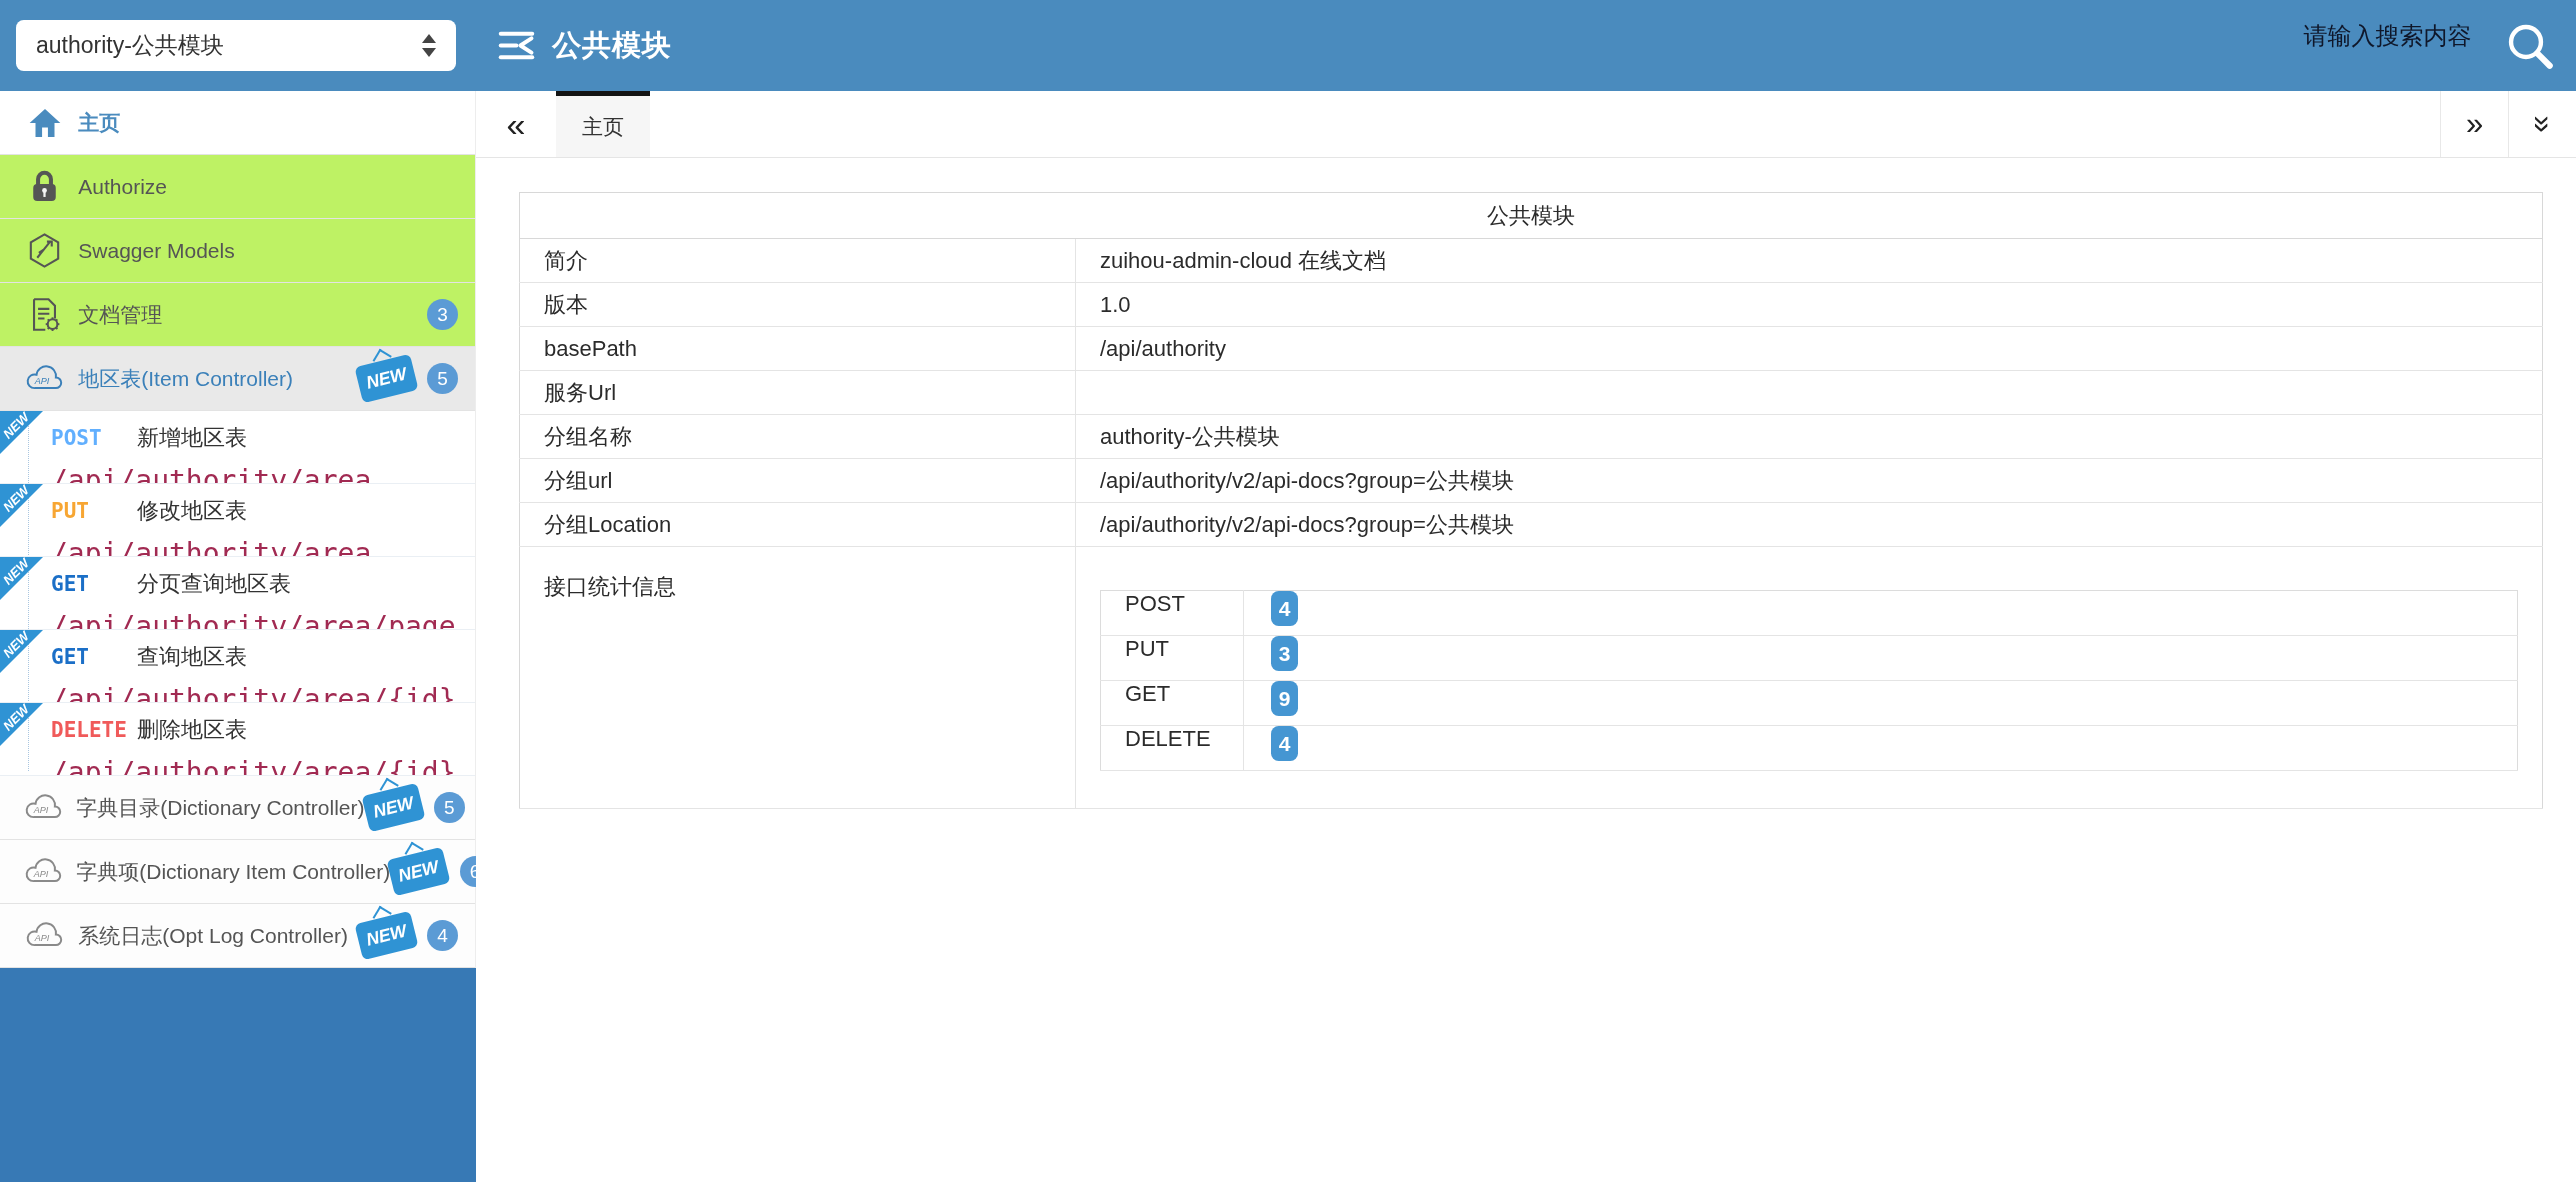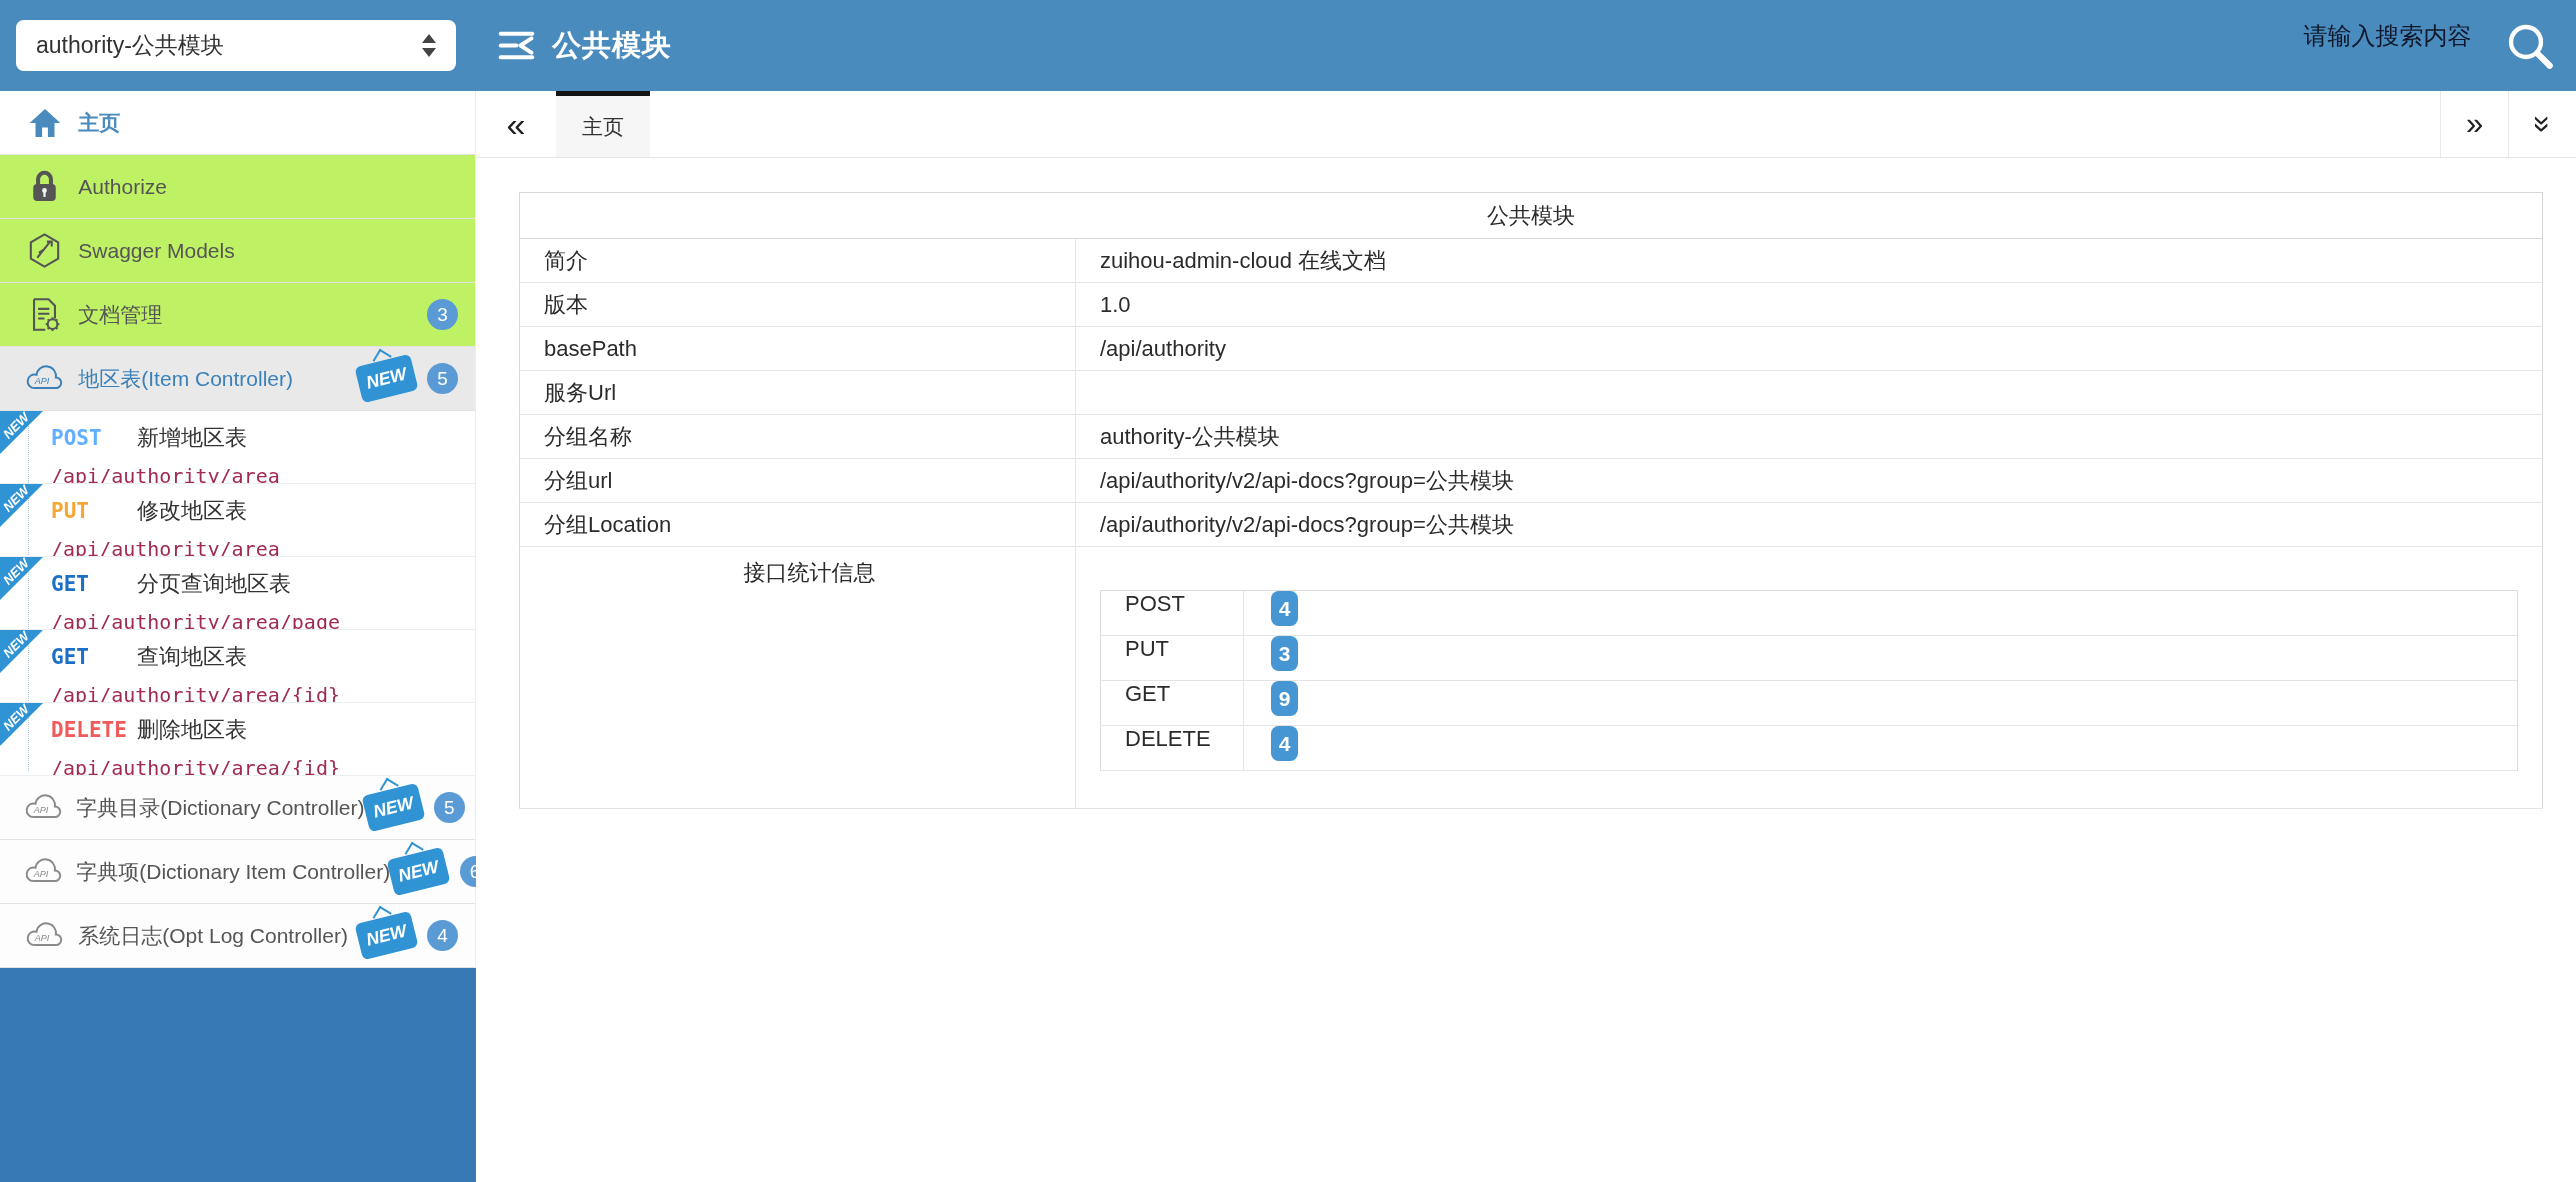--- a/index.html
+++ b/index.html
@@ -118,21 +118,21 @@
     font-weight: bold; font-size: 21px;
   }
   .m-post { color: #61affe; }
   .m-put { color: #f7a633; }
   .m-get { color: #1b6fc7; }
   .m-delete { color: #f05a5a; }
   .ep-name { font-size: 22px; font-weight: 400; color: #333; }
   .ep-path {
     display: block; margin-top: 11.5px;
     font-family: "DejaVu Sans Mono", monospace;
-    font-size: 20px; color: #a12a52;
+    font-size: 28px; color: #a12a52;
   }
 
   
   .main { position: absolute; top: 91px; left: 476px; right: 0; bottom: 0; background: #fff; }
   .tabbar {
     height: 67px; border-bottom: 0.8px solid #e5e5e5;
     display: flex; align-items: stretch;
   }
   .tab-scroll-left {
     width: 80px; display: flex; align-items: center; justify-content: center;
@@ -163,21 +163,21 @@
   .doc-table th {
     height: 46px; font-weight: 400; text-align: center;
     border-bottom: 0.8px solid #d8d8d8;
   }
   .doc-table td {
     height: 44px; border-bottom: 0.8px solid #e4e4e4;
     padding-left: 24px; vertical-align: middle;
   }
   .doc-table td.k { width: 556px; border-right: 0.8px solid #e4e4e4; }
   .doc-table tr.stats td { vertical-align: top; }
-  .doc-table tr.stats td.k { padding-top: 11px; text-align: center; }
+  .doc-table tr.stats td.k { padding-top: 25px; }
   .doc-table tr.stats td.v { padding: 0 0 0 24px; }
   .inner-table {
     border-collapse: collapse;
     width: 1418px;
     margin: 43px 0 37px 0;
     border: 0.8px solid #dcdcdc;
     font-size: 22px; color: #2b2b2b;
   }
   .inner-table td { height: 45px; border-bottom: 0.8px solid #e4e4e4; vertical-align: middle; }
   .inner-table td.im { width: 143px; padding-left: 24px; border-right: 0.8px solid #e4e4e4; }

